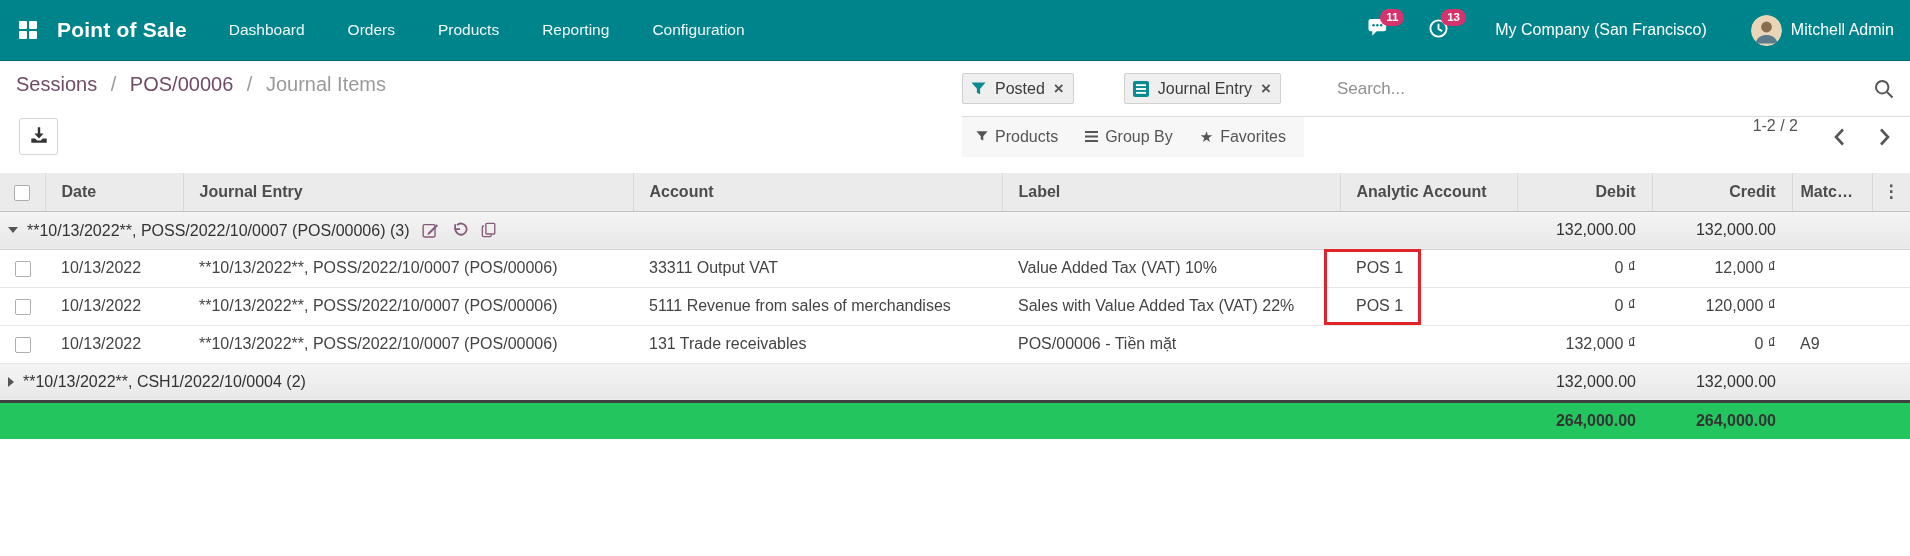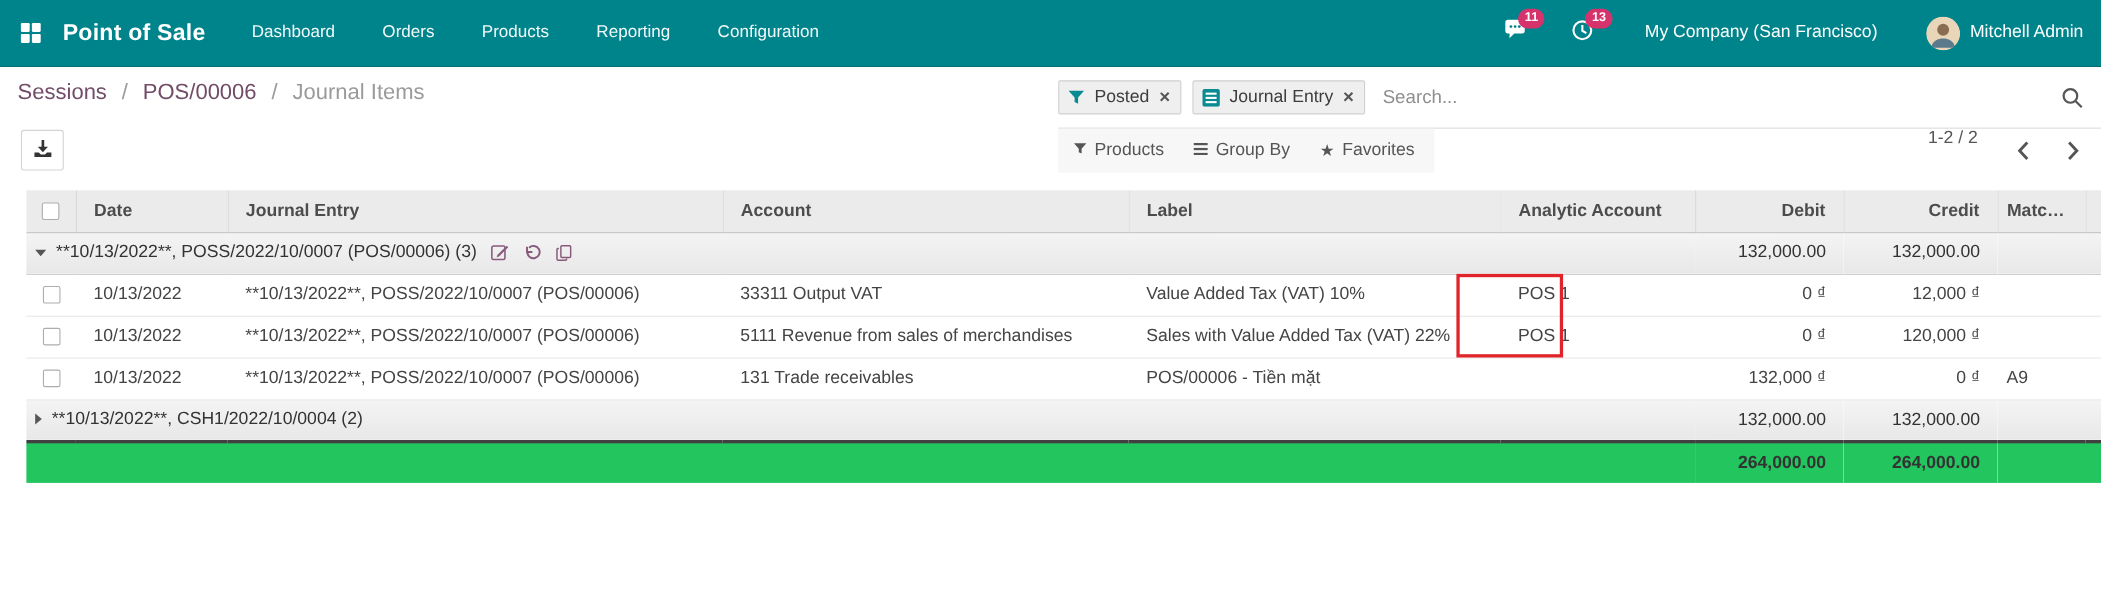--- a/index.html
+++ b/index.html
@@ -32,21 +32,21 @@
   .controlpanel{position:absolute; left:0; top:61px; width:1910px; height:112px; background:#fff;}
   .breadcrumb{position:absolute; left:16px; top:12px; font-size:20px; white-space:nowrap;}
   .breadcrumb .bc-link{color:var(--accent); text-decoration:none; cursor:pointer;}
   .breadcrumb .bc-sep{color:#9a9a9a; margin:0 8px;}
   .breadcrumb .bc-current{color:#9a9a9a;}
   .export-btn{position:absolute; left:19px; top:57px; width:39px; height:37px;
     background:#fff; border:1px solid #d4d4d4; border-radius:3px; display:flex;
     align-items:center; justify-content:center; cursor:pointer;}
 
   .search-area{position:absolute; left:962px; right:0; top:0; height:56px;
-    border-bottom:1px solid #dcdcdc; display:flex; align-items:center;}
+    border-bottom:1px solid #dcdcdc; display:flex; align-items:center;gap:40px;}
   .facet{display:inline-flex; align-items:center; height:31px; background:#efefef;
     border:1px solid #d0d0d0; border-radius:2px; padding:0 9px 0 8px; margin-right:10px; cursor:pointer;}
   .facet-icon{display:flex; align-items:center; margin-right:9px; color:var(--teal-icon);}
   .facet-label{font-size:16px; color:#3c3c3c; white-space:nowrap;}
   .facet-remove{margin-left:9px; font-size:17px; font-weight:700; color:#555; cursor:pointer; line-height:1;}
   .search-input{border:none; outline:none; font-size:17px; color:#444; flex:1 1 auto;
     min-width:120px; margin-left:6px; font-family:"Liberation Sans", sans-serif; background:transparent;}
   .search-input::placeholder{color:#8f8f8f; opacity:1;}
   .magnifier{margin-right:16px; display:flex; align-items:center; cursor:pointer;}
 
@@ -55,21 +55,21 @@
   .cp-btn{display:inline-flex; align-items:center; gap:7px; font-size:16px; color:#555;
     white-space:nowrap; cursor:pointer;}
   .cp-btn .star{font-size:15px; color:#555;}
 
   .pager{position:absolute; right:16px; top:56px; height:40px; display:flex; }
   .pager-text{font-size:16px; color:#555; margin-right:32px;}
   .pager-prev,.pager-next{display:flex; align-items:center; cursor:pointer; padding:4px;}
   .pager-next{margin-left:26px;}
 
   
-  .table-wrap{position:absolute; left:0; top:173px; width:1702px;padding-left:24px;}
+  .table-wrap{position:absolute; left:0; top:173px; width:1702px;}
   table{border-collapse:collapse; table-layout:fixed; width:1910px; font-size:16px;}
   th,td{height:38px; padding:0 16px; overflow:hidden; white-space:nowrap; text-overflow:ellipsis;}
   thead th{background:#ebebeb; font-weight:700; color:#4c4c4c; text-align:left;
     border-bottom:1px solid #c2c2c2; border-left:1px solid #d8d8d8; cursor:pointer;}
   thead th:first-child{border-left:none;}
   th.num,td.num{text-align:right;}
   .td-check,.th-check{padding:0; text-align:center;}
   .checkbox{display:inline-block; width:16px; height:16px; border:1px solid #adadad;
     border-radius:2px; background:#fff; vertical-align:middle; cursor:pointer;}
   tbody td{border-bottom:1px solid #e8e8e8; color:#444;}

